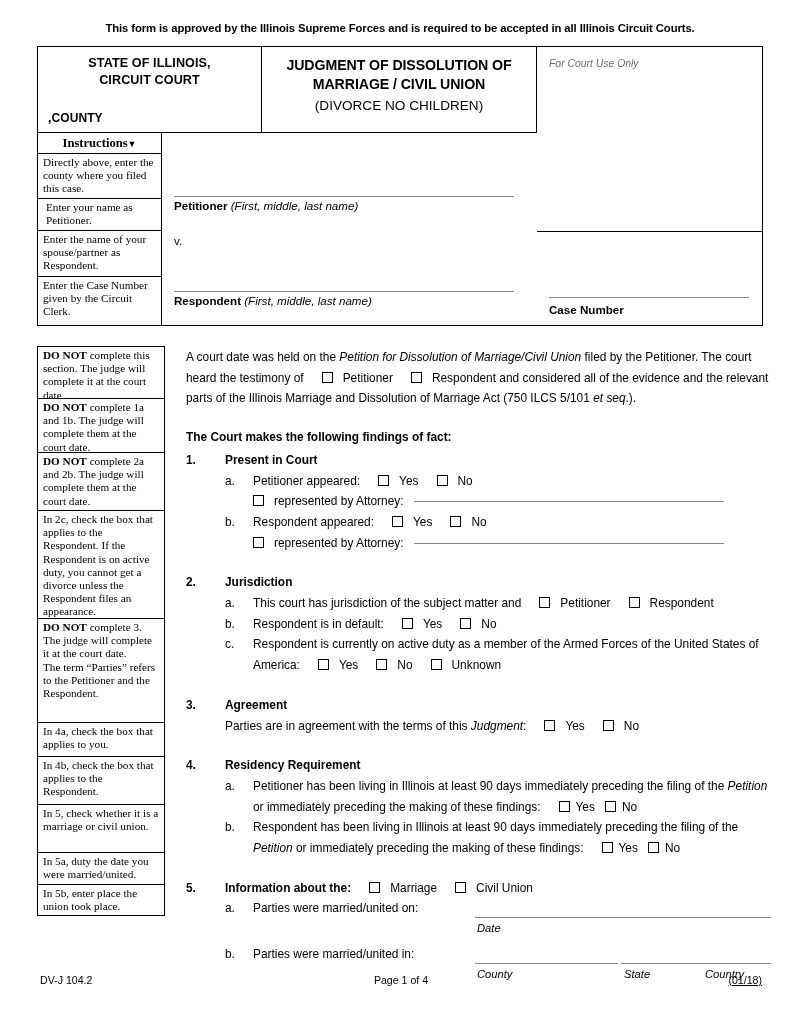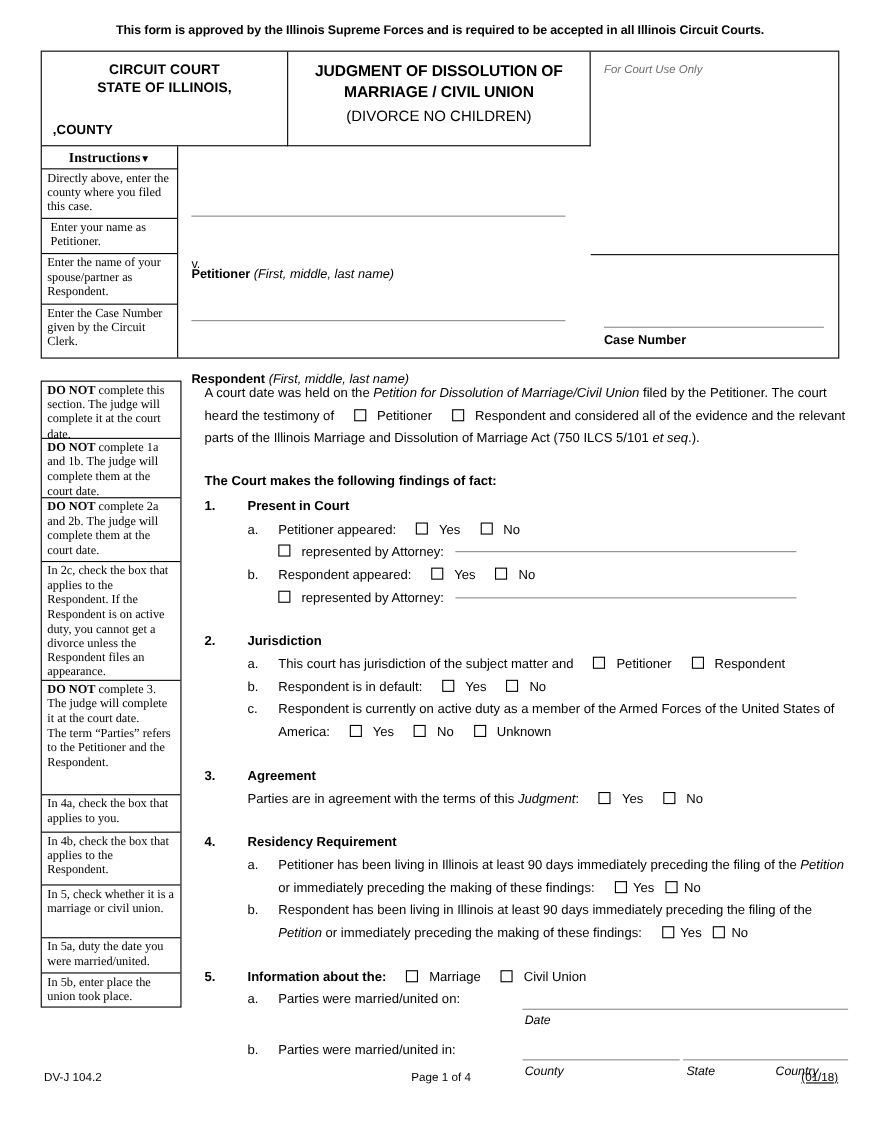--- a/index.html
+++ b/index.html
@@ -124,21 +124,20 @@
     width: 375px; height: 192px;
   }
   .cap-line {
     position: absolute;
     border-top: 1.3px solid #8a8a8a;
     left: 12px; width: 340px;
   }
   .cap-label {
     position: absolute; left: 12px;
     font-size: 11.6px;
-    margin-top: 44px;
   }
   .cap-label b { font-weight: bold; }
   .cap-label i { font-style: italic; }
   .cap-v {
     position: absolute; left: 12px; top: 101px;
     font-size: 11.6px; font-weight: normal;
   }
 
   
   .linstr {
@@ -242,22 +241,22 @@
 </head>
 <body>
 
 <div class="page">
 
   <div class="approval">This form is approved by the Illinois Supreme Forces and is required to be accepted in all Illinois Circuit Courts.</div>
 
   <div class="hdr">
 
     <div class="hdr-topleft">
+      <div class="hdr-state">STATE OF ILLINOIS,</div>
       <div class="hdr-state">CIRCUIT COURT</div>
-      <div class="hdr-state">STATE OF ILLINOIS,</div>
       <div class="hdr-county"><span class="comma">,</span><span>COUNTY</span></div>
     </div>
 
     <div class="hdr-title">
       <div class="t1">JUDGMENT OF DISSOLUTION OF</div>
       <div class="t1">MARRIAGE / CIVIL UNION</div>
       <div class="t2">(DIVORCE NO CHILDREN)</div>
     </div>
 
     <div class="hdr-courtuse">

